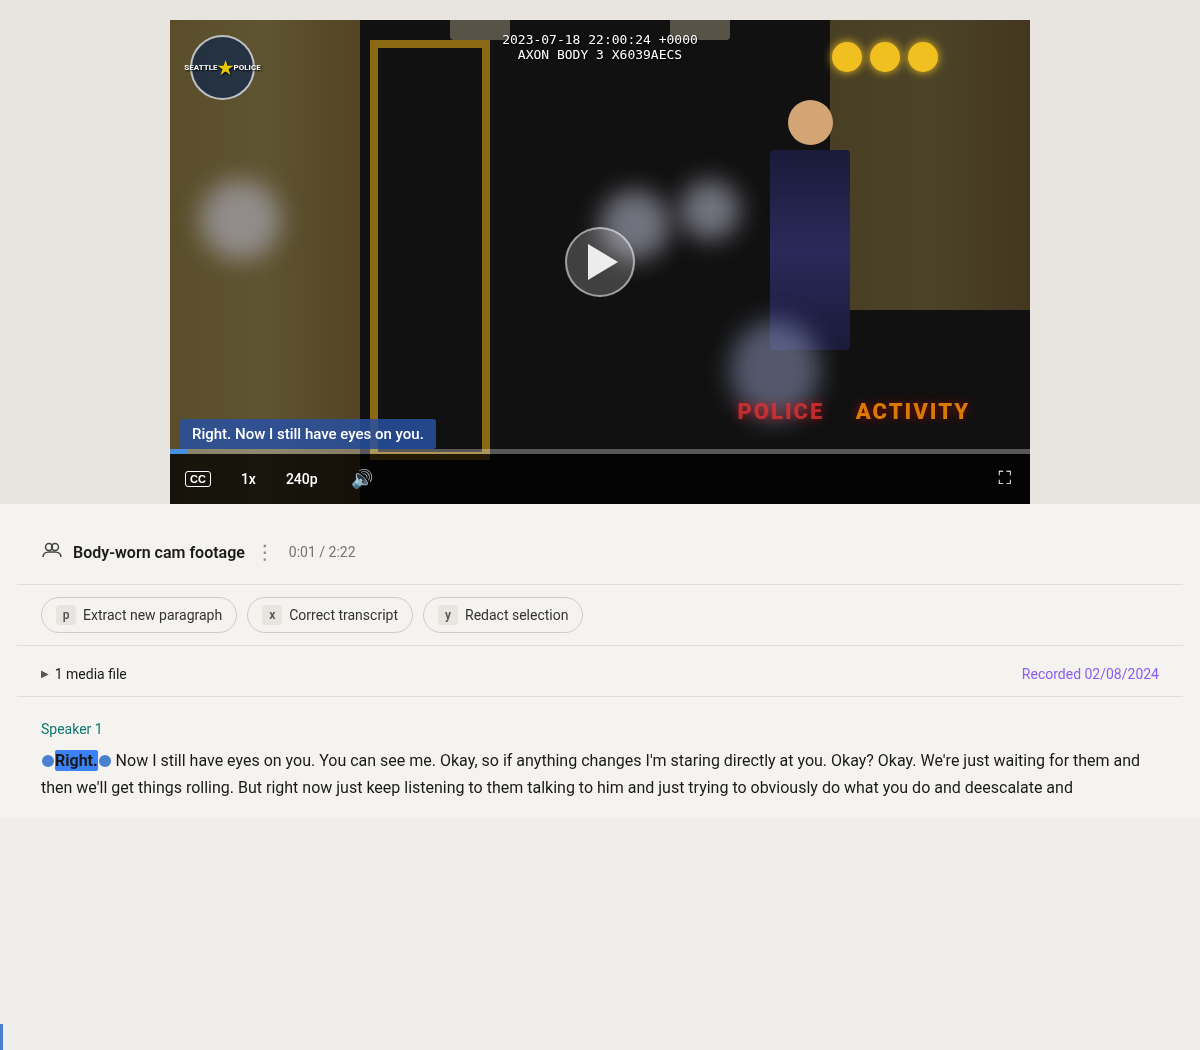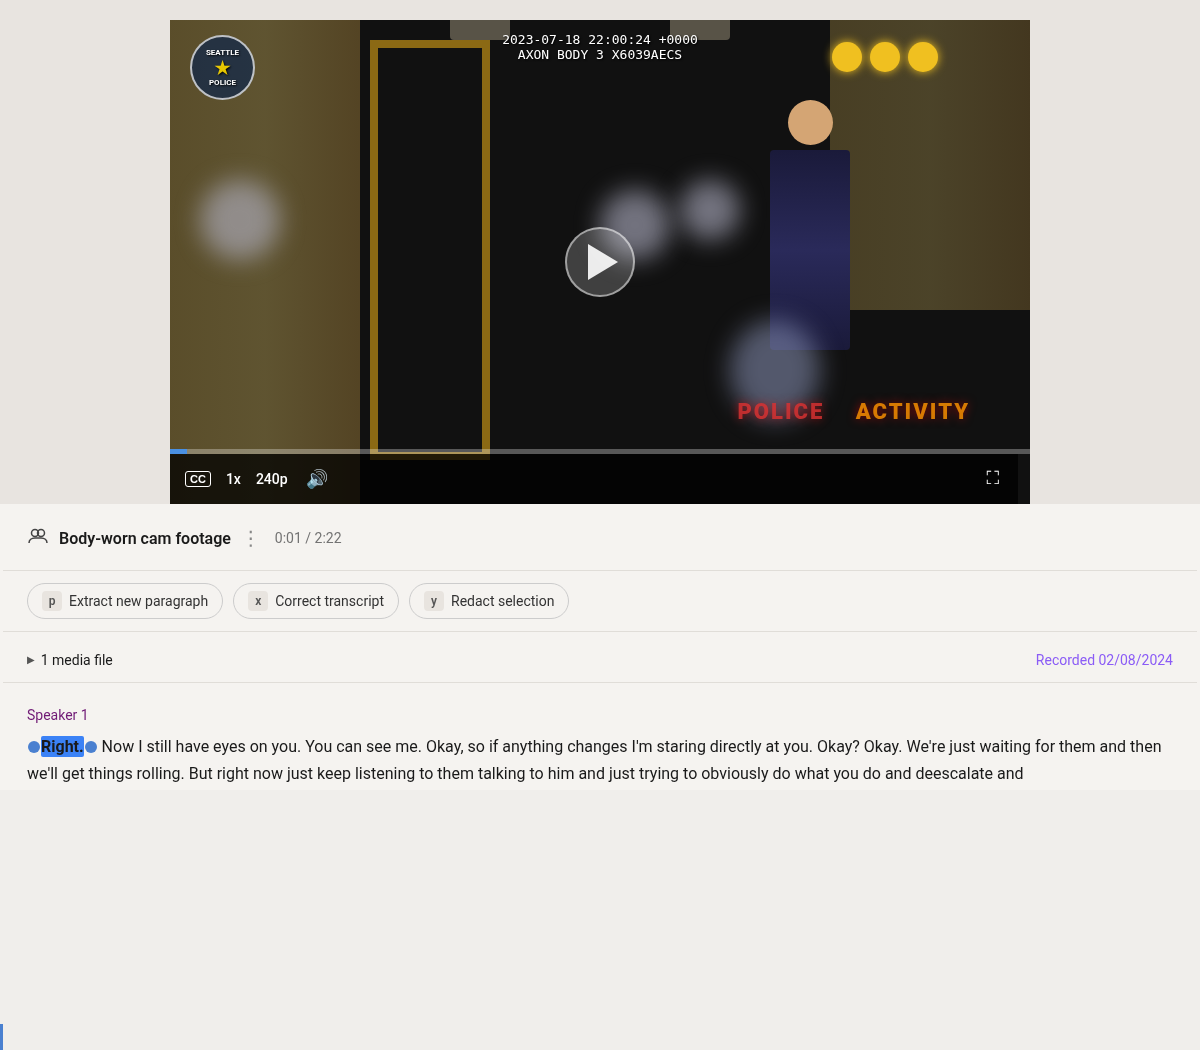--- a/index.html
+++ b/index.html
@@ -155,21 +155,21 @@
     
     .police-logo {
       position: absolute;
       top: 15px;
       left: 20px;
       width: 65px;
       height: 65px;
       border: 2px solid rgba(255,255,255,0.7);
       border-radius: 50%;
       display: flex;
-      flex-direction: column;
+      flex-direction: row;
       align-items: center;
       justify-content: center;
       color: white;
       font-size: 8px;
       font-weight: bold;
       text-align: center;
       background: rgba(0,30,80,0.6);
       text-shadow: 1px 1px 2px black;
     }
     .police-logo .star {
@@ -213,27 +213,27 @@
       font-size: 15px;
       font-weight: 500;
       border-radius: 3px;
     }
 
     
     .video-controls {
       position: absolute;
       bottom: 0;
       left: 0;
-      right: 12px;
+      right: 0;
       height: 50px;
       background: rgba(0,0,0,0.75);
       display: flex;
       align-items: center;
       padding: 0 15px;
-      gap: 15px;
+      gap: 30px;
       color: white;
     }
 
     .control-btn {
       color: white;
       font-size: 18px;
       cursor: pointer;
       background: none;
       border: none;
       padding: 4px;
@@ -279,21 +279,21 @@
     }
     .progress-fill {
       height: 100%;
       width: 2%;
       background: #4a90e2;
     }
 
     
     .content-area {
       background: #f5f3f0;
-      padding: 3px;
+      padding: 17px;
     }
 
     
     .meta-bar {
       display: flex;
       align-items: center;
       padding: 18px 24px;
       border-bottom: 1px solid #e0ddd8;
       gap: 10px;
     }
@@ -396,21 +396,21 @@
       color: #8b5cf6;
     }
 
     
     .transcript-area {
       padding: 24px 24px 0;
     }
 
     .speaker-label {
       font-size: 14px;
-      color: #701a75;
+      color: #0f766e;
       margin-bottom: 10px;
     }
 
     .transcript-text {
       font-size: 16px;
       line-height: 1.7;
       color: #1a1a1a;
     }
 
     .highlight-word {
@@ -491,20 +491,23 @@
 
       <div class="video-timestamp">
         <div>2023-07-18 22:00:24 +0000</div>
         <div>AXON BODY 3 X6039AECS</div>
       </div>
 
       <div class="play-button">
         <div class="play-triangle"></div>
       </div>
 
+      <div class="subtitle-bar">
+        <span>Right. Now I still have eyes on you.</span>
+      </div>
 
       <div class="progress-area">
         <div class="progress-fill"></div>
       </div>
 
       <div class="video-controls">
         <button class="control-btn cc-btn">CC</button>
         <span class="speed-label">1x</span>
         <span class="quality-label">240p</span>
         <button class="control-btn volume-icon">🔊</button>

